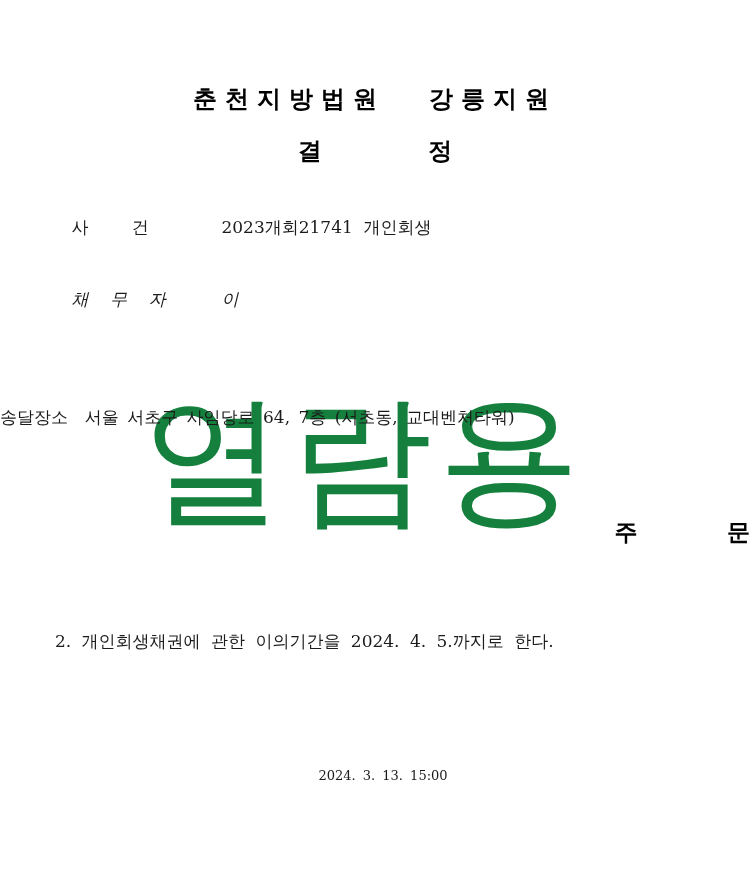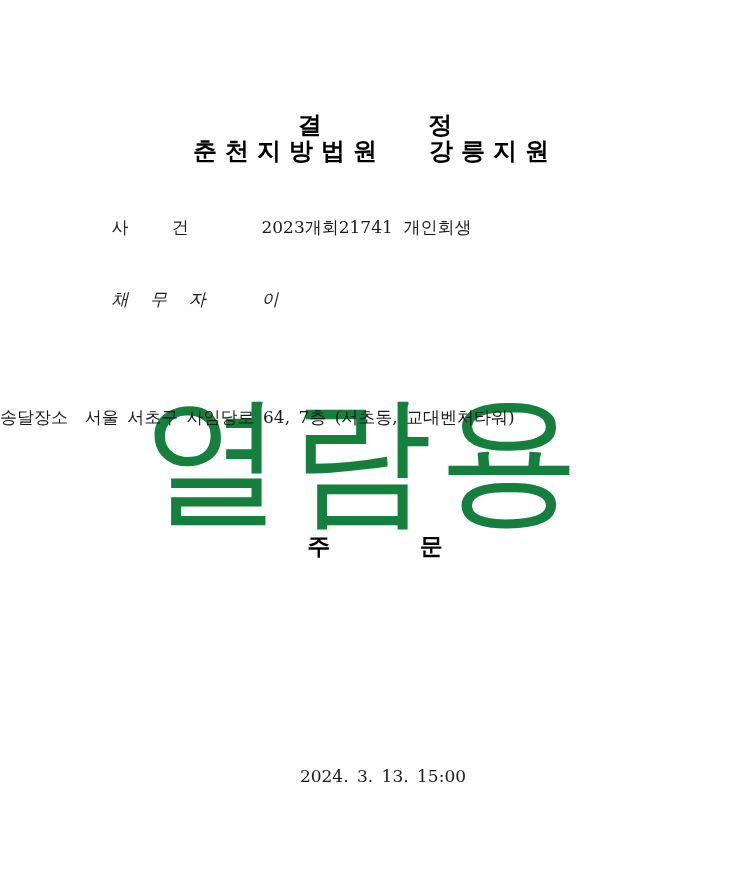--- a/index.html
+++ b/index.html
@@ -27,86 +27,87 @@
   .heading{
     font-family:"Liberation Sans","DejaVu Sans",sans-serif;
     font-weight:bold;
     color:#000000;
     text-align:center;
     white-space:pre;
   }
   .court-name{font-size:24px;line-height:26px;letter-spacing:8px;}
   .doc-title{font-size:24px;line-height:26px;margin-top:26px;}
   .row{
-    padding-left:79px;
+    padding-left:39px;
     font-size:17px;line-height:20px;
     white-space:pre;
     margin-top:33px;
   }
   .row .label{display:inline-block;width:150px;}
   .row.debtor{margin-top:12px;font-style:italic;}
   .address{
     margin-top:23px;
     font-size:17px;line-height:26px;
     white-space:pre;
     word-spacing:3px;
   }
   .section-heading{
     font-family:"Liberation Sans","DejaVu Sans",sans-serif;
     font-weight:bold;
     color:#000000;
     font-size:23px;line-height:24px;
-    text-align:center;
+    text-align:right;
     white-space:pre;
-    margin-top:52px;
+    margin-top:38px;
   }
   .order-items{
     margin-top:17px;
     padding-left:55px;
     font-size:17px;line-height:32px;
     white-space:pre;
     word-spacing:5px;
   }
   .date{
     position:absolute;
     top:766px;left:16px;right:0;
     text-align:center;
-    font-size:17px;line-height:20px;
+    font-size:13px;line-height:20px;
     word-spacing:3px;
     white-space:pre;
   }
 </style>
 </head>
 <body>
 
 <div class="page">
 
   <div class="watermark">열람용</div>
 
   <div class="content">
 
+    <div class="heading court-name">춘천지방법원   강릉지원</div>
+
     <div class="heading doc-title">결                정</div>
-
-    <div class="heading court-name">춘천지방법원   강릉지원</div>
 
     <div class="row">
       <span class="label">사        건</span><span class="value">2023개회21741  개인회생</span>
     </div>
 
     <div class="row debtor">
       <span class="label">채    무    자</span><span class="value">이</span>
     </div>
 
     <div class="address">
       <div>송달장소  서울 서초구 사임당로 64, 7층 (서초동, 교대벤처타워)</div>
     </div>
 
     <div class="section-heading">주              문</div>
 
     <div class="order-items">
+      <div class="item">2. 개인회생채권에 관한 이의기간을 2024. 4. 5.까지로 한다.</div>
       
       
     </div>
 
     <div class="date">2024. 3. 13. 15:00</div>
 
   </div>
 </div>
 
 </body></html>

